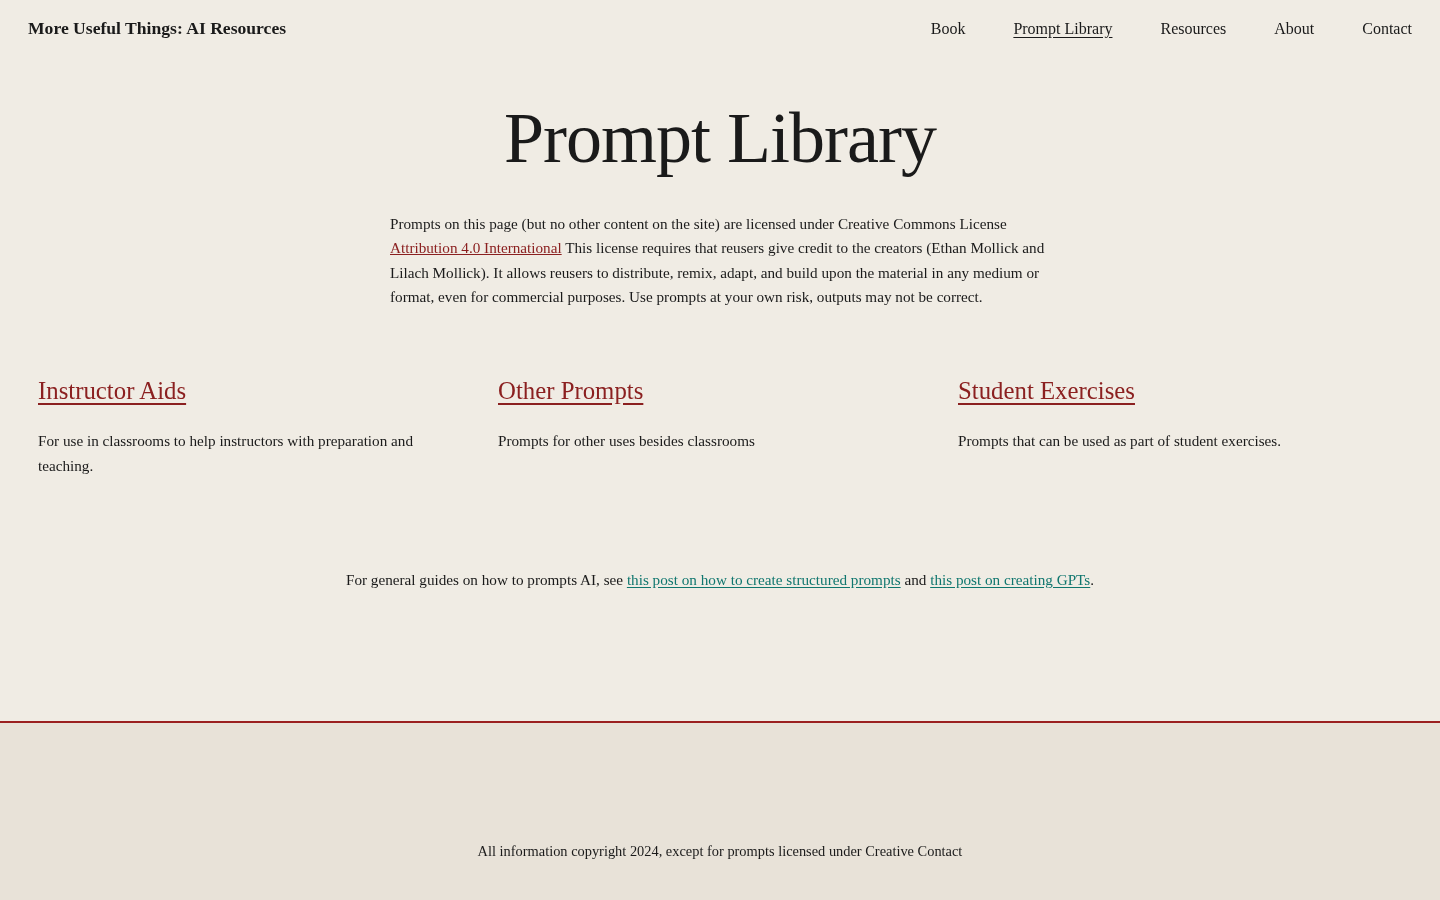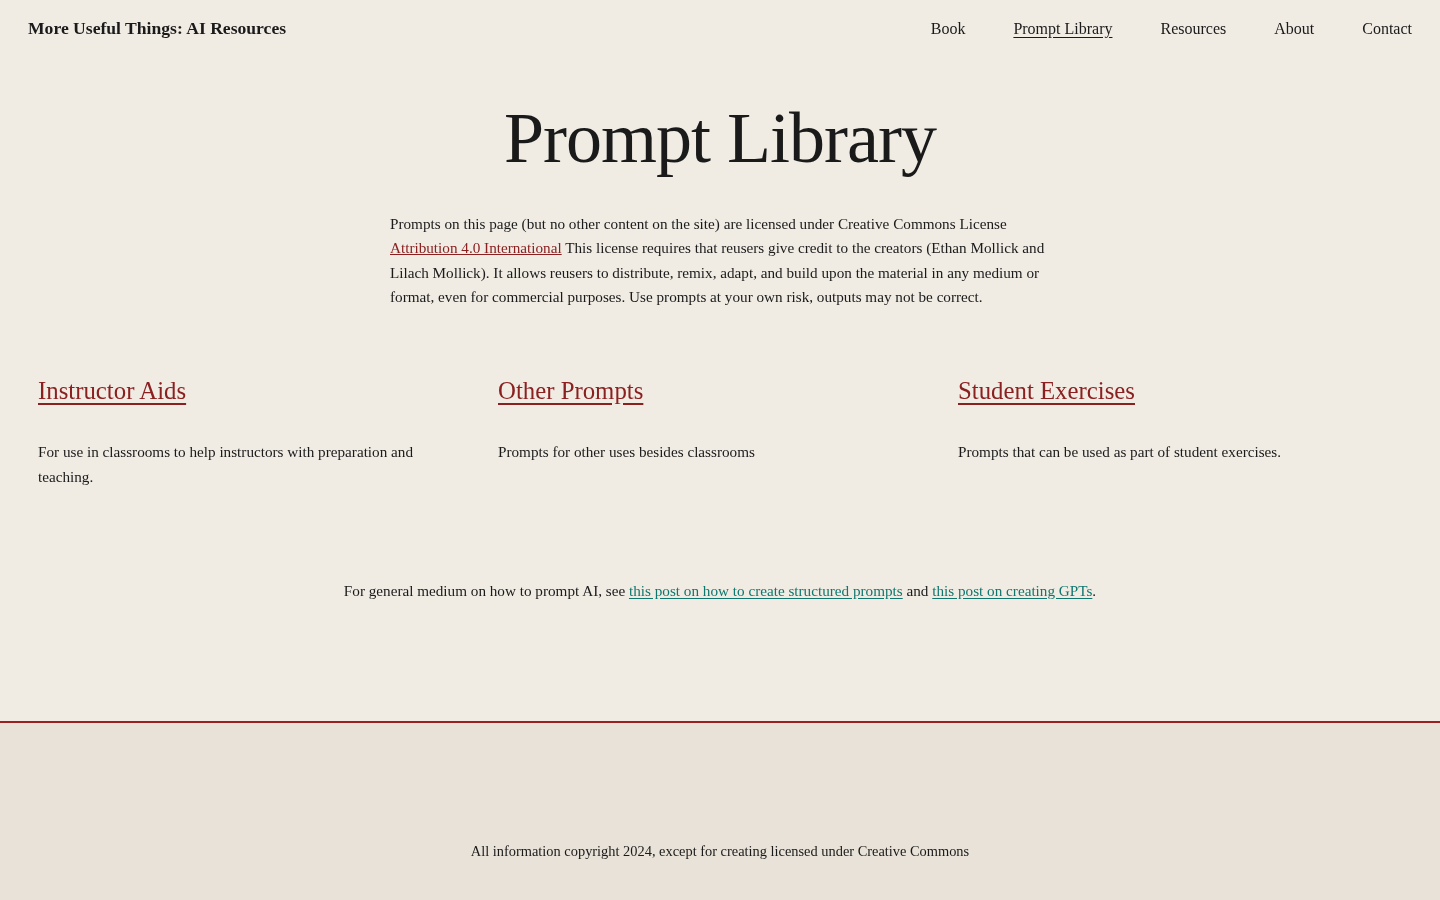--- a/index.html
+++ b/index.html
@@ -96,21 +96,21 @@
       padding: 20px 24px 30px 8px;
     }
 
     .category-title {
       font-size: 1.55rem;
       font-weight: 400;
       font-family: Georgia, serif;
       color: #8b2020;
       text-decoration: underline;
       text-underline-offset: 4px;
-      margin-bottom: 35px;
+      margin-bottom: 24px;
       cursor: pointer;
       display: inline-block;
     }
 
     .category-desc {
       font-size: 0.95rem;
       line-height: 1.6;
       color: #1a1a1a;
       font-family: Georgia, serif;
     }
@@ -181,20 +181,20 @@
     </div>
 
     <div class="category">
       <span class="category-title">Student Exercises</span>
       <p class="category-desc">Prompts that can be used as part of student exercises.</p>
     </div>
 
   </div>
 
   <div class="general-guides">
-    <span>For general medium on how to prompt AI, see </span><a href="#">this post on how to create structured prompts</a><span> and </span><a href="#">this post on creating GPTs</a><span>.</span>
+    <span>For general guides on how to prompts AI, see </span><a href="#">this post on how to create structured prompts</a><span> and </span><a href="#">this post on creating GPTs</a><span>.</span>
   </div>
 
 </main>
 
 <footer>
-  <p class="footer-copyright">All information copyright 2024, except for creating licensed under Creative Commons</p>
+  <p class="footer-copyright">All information copyright 2024, except for prompts licensed under Creative Contact</p>
 </footer>
 
 </body></html>

